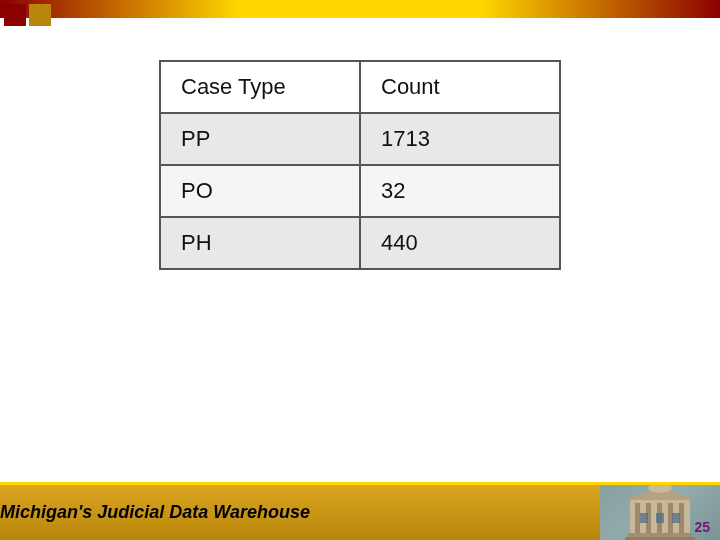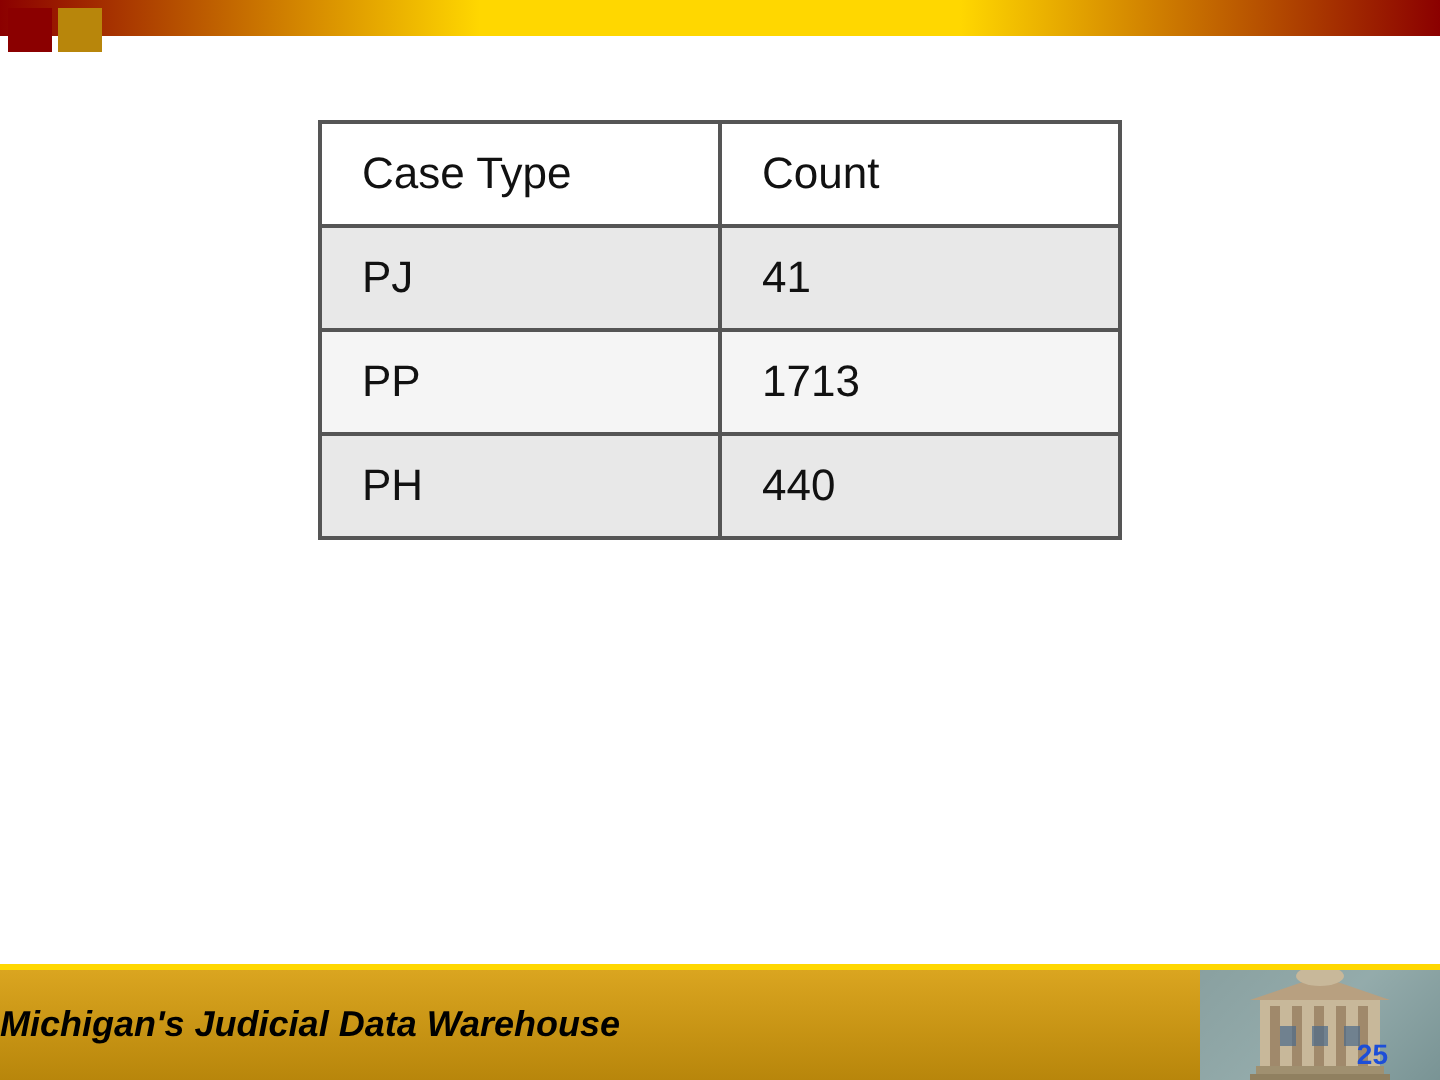--- a/index.html
+++ b/index.html
@@ -119,23 +119,23 @@
     
     .building-icon {
       width: 100%;
       height: 100%;
     }
 
     
     .page-number {
       position: absolute;
       bottom: 5px;
-      right: 26px;
+      right: 10px;
       font-size: 14px;
-      color: #1d4ed8;
+      color: #701a75;
       font-weight: bold;
     }
 
     
     .gold-line {
       position: absolute;
       bottom: 55px;
       left: 0;
       width: 100%;
       height: 3px;
@@ -153,26 +153,26 @@
 </div>
 
 <div class="main-content">
   <table class="data-table">
     <tbody>
         <tr>
       <td>Case Type</td>
       <td>Count</td>
     </tr>
     <tr>
-      <td>PJ</td>
-      <td>41</td>
-    </tr>
-    <tr>
       <td>PP</td>
       <td>1713</td>
+    </tr>
+    <tr>
+      <td>PO</td>
+      <td>32</td>
     </tr>
     <tr>
       <td>PH</td>
       <td>440</td>
     </tr>
   </tbody>
     </table>
 </div>
 
 <div class="gold-line"></div>

